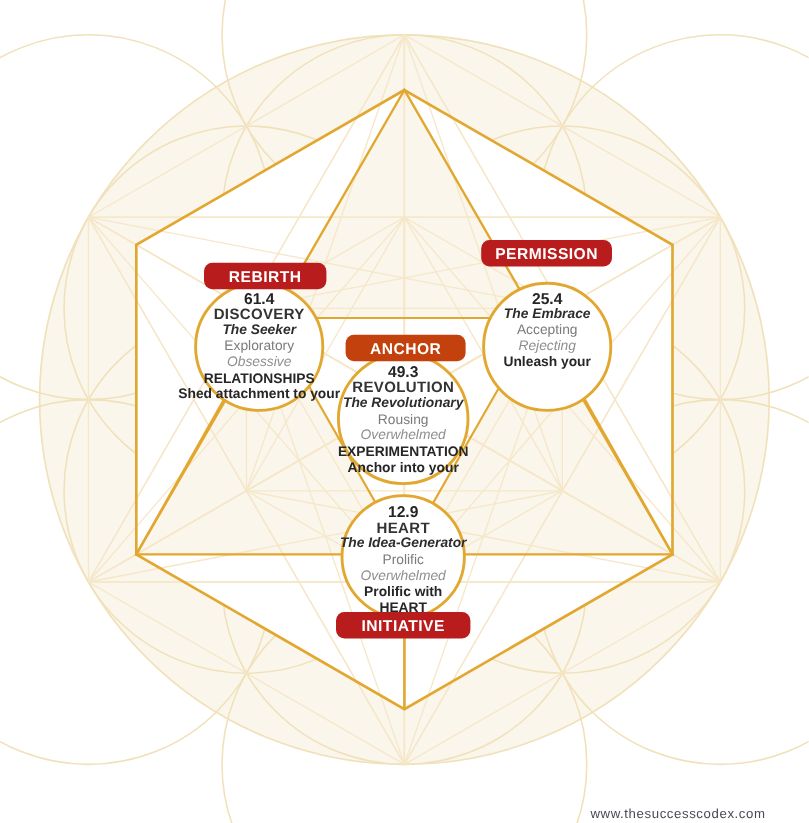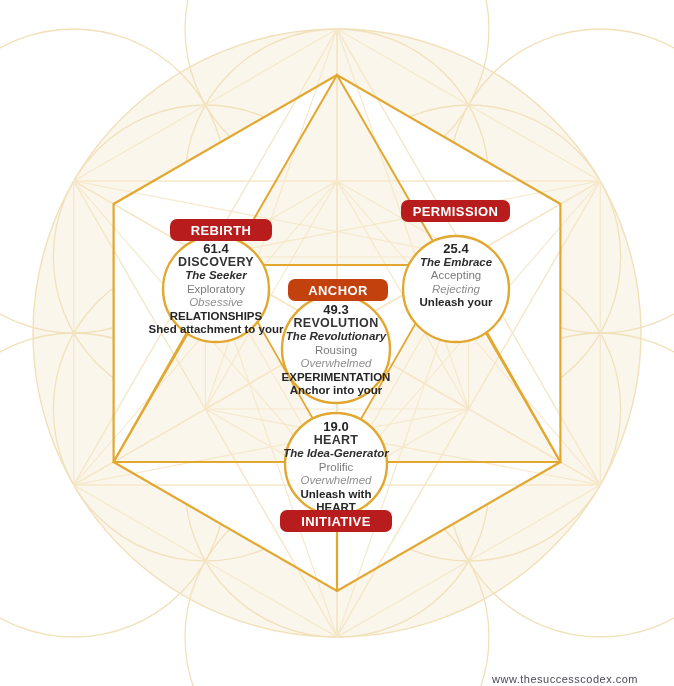--- a/index.html
+++ b/index.html
@@ -177,26 +177,26 @@
     <div class="score">49.3</div>
     <div class="gate">REVOLUTION</div>
     <div class="arch">The Revolutionary</div>
     <div class="light">Rousing</div>
     <div class="shadow">Overwhelmed</div>
     <div class="action">EXPERIMENTATION</div>
     <div class="action">Anchor into your</div>
   </div>
 
   <div class="node-text" style="left:336px;top:420px;">
-    <div class="score">19.0</div>
+    <div class="score">12.9</div>
     <div class="gate">HEART</div>
     <div class="arch">The Idea-Generator</div>
     <div class="light">Prolific</div>
     <div class="shadow">Overwhelmed</div>
-    <div class="action">Unleash with</div>
+    <div class="action">Prolific with</div>
     <div class="action">HEART</div>
   </div>
   <div class="badge black" style="left:280px;top:510px;width:112px;">
     <span>INITIATIVE</span>
   </div>
 
   <div class="footer-url">www.thesuccesscodex.com</div>
 </div>
 
 </body></html>

